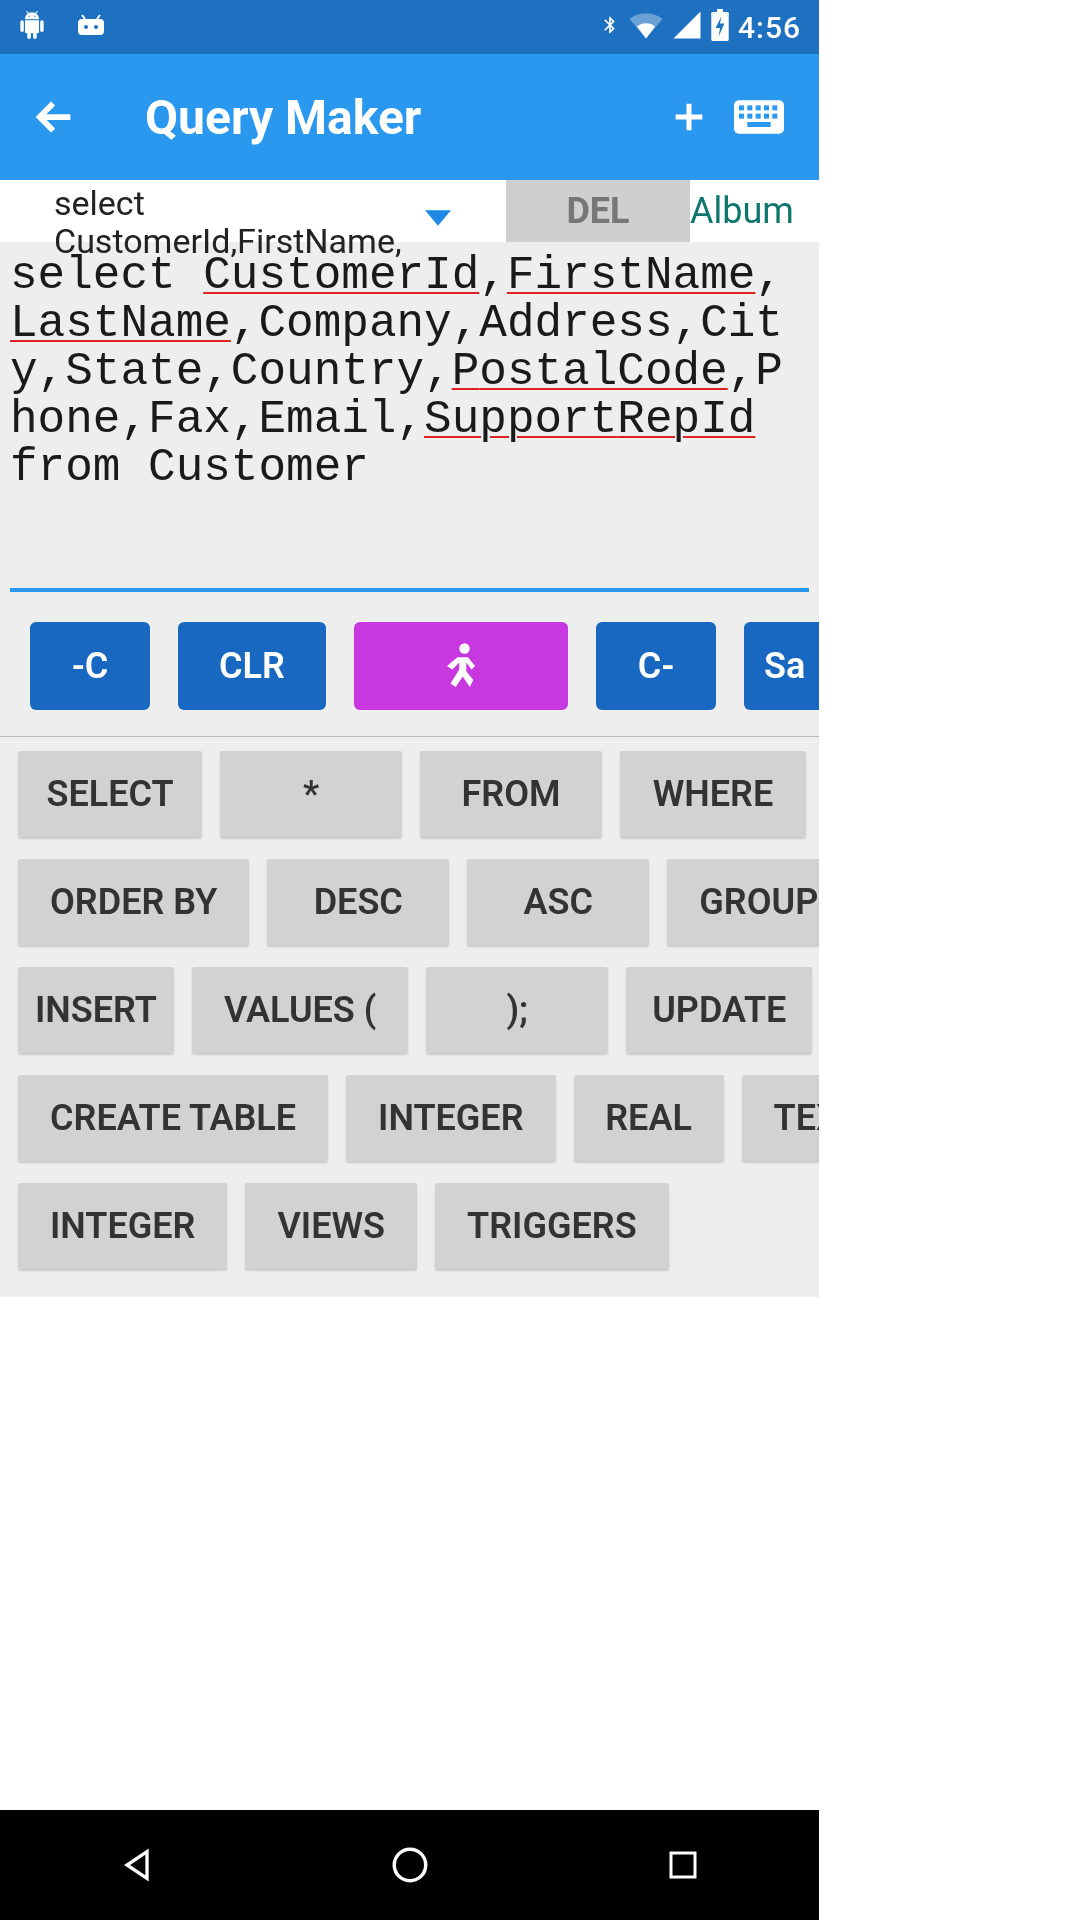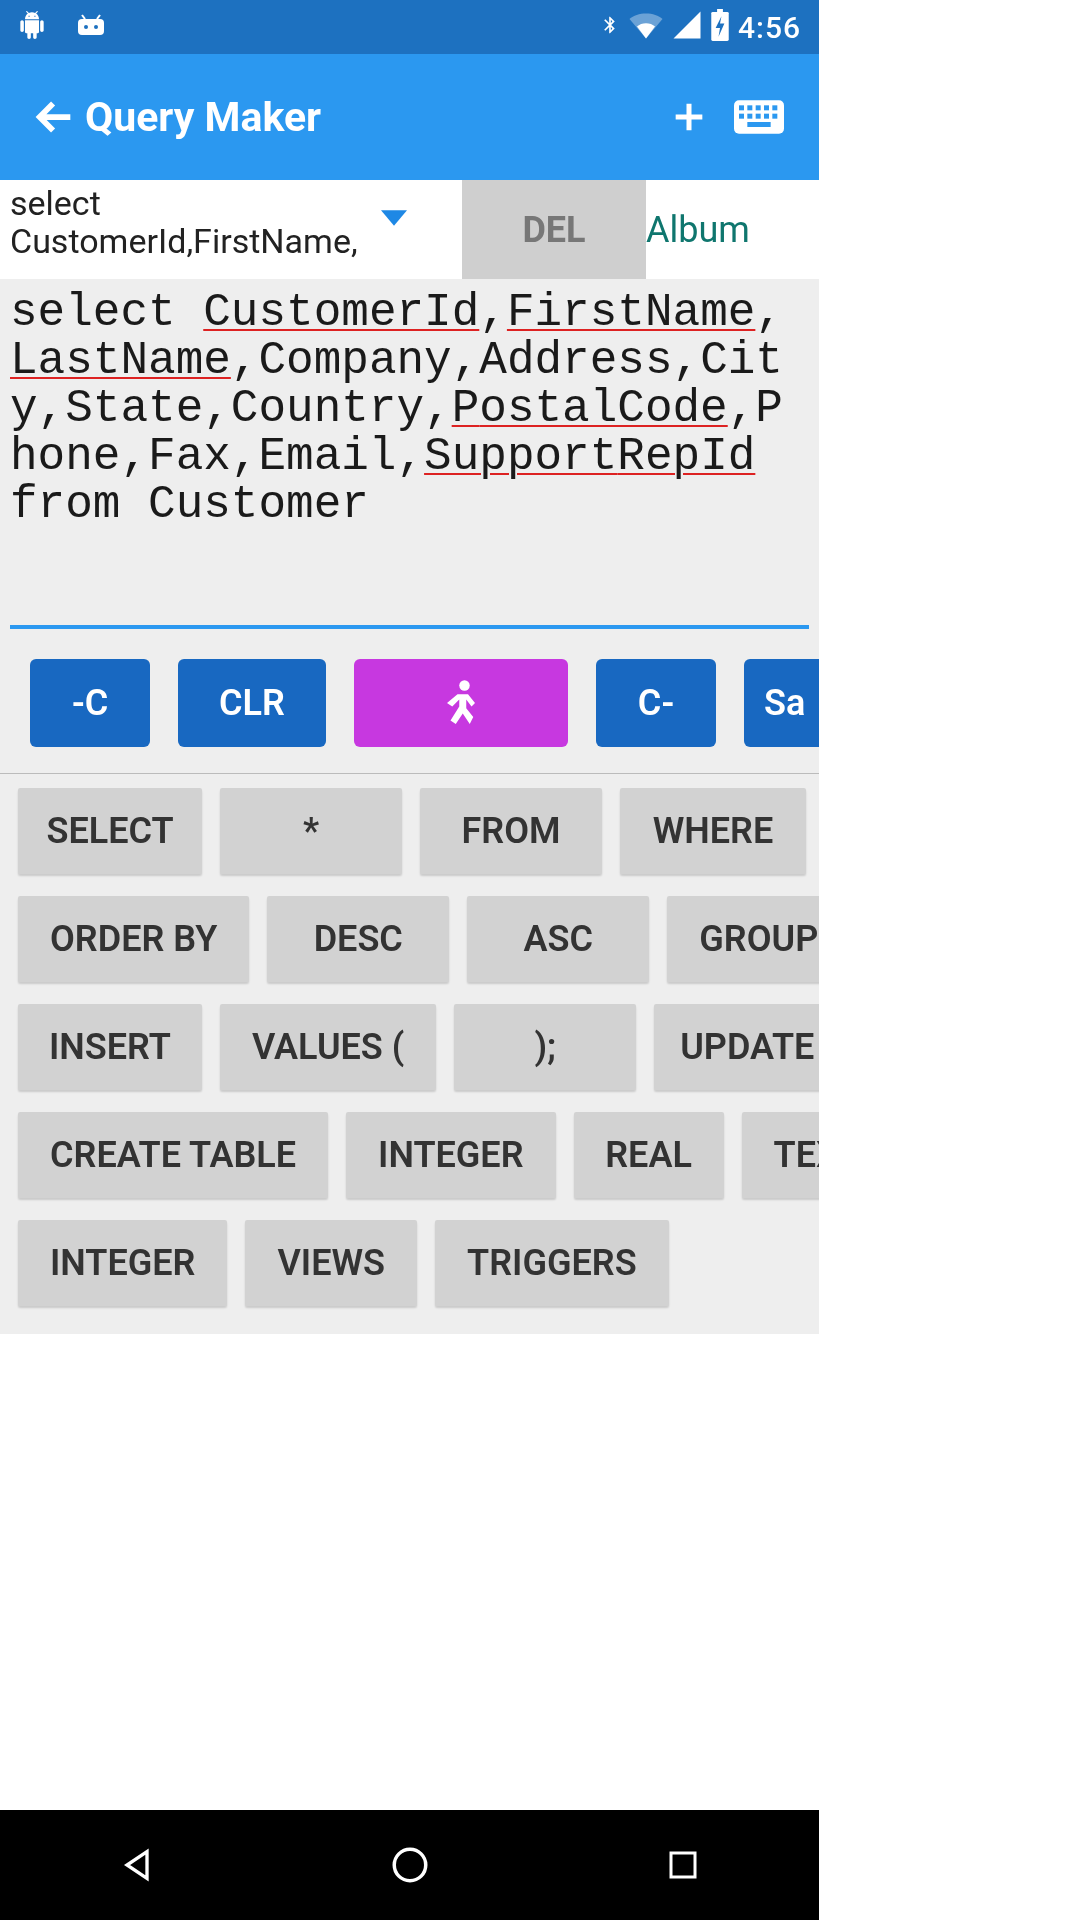--- a/index.html
+++ b/index.html
@@ -7,26 +7,26 @@
   
   
   .status-bar { height: 54px; background: #1D71C0; display: flex; align-items: center; justify-content: space-between; padding: 0 18px; color: #fff; }
   .status-left { display: flex; gap: 30px; align-items: center; }
   .status-right { display: flex; gap: 8px; align-items: center; }
   .status-time { font-size: 30px; font-weight: 500; letter-spacing: 1px; }
   
   
   .app-bar { height: 126px; background: #2B98F0; display: flex; align-items: center; color: #fff; padding: 0 25px; }
   .back-arrow { width: 60px; display:flex; align-items:center; justify-content:center; }
-  .app-title { font-size: 41px; font-weight: 700; flex: 0 0 auto; }
+  .app-title { font-size: 48px; font-weight: 700; margin-left: 60px; flex: 0 0 auto; }
   .app-spacer { flex: 1; }
   .app-action { width: 70px; display:flex; align-items:center; justify-content:center; }
   
   
-  .toprow { height: 99px; display: flex; background: #fff; }
+  .toprow { height: 62px; display: flex; background: #fff; padding-left: 44px; }
   .dropdown-area { flex: 0 0 462px; display:flex; align-items:flex-start; position:relative; padding: 4px 10px 0 10px; }
   .dropdown-text { font-size: 34px; color:#222; line-height: 38px; }
   .dropdown-caret { position:absolute; right: 55px; top: 30px; }
   .del-btn { flex: 0 0 184px; background:#cfcfcf; display:flex; align-items:center; justify-content:center; color:#777; font-size: 36px; font-weight:700; }
   .album-dd { flex:1; display:flex; align-items:center; font-size:36px; color:#0f766e; position:relative; }
   
   
   .editor-wrap { padding: 10px 10px 0 10px; background:#eeeeee; }
   .editor { background: transparent; font-family: 'Courier New', monospace; font-size: 46px; line-height: 48px; color:#1a1a1a; min-height: 340px; border-bottom: 4px solid #2B98F0; word-break: break-all; white-space: normal; }
   .editor .ul { text-decoration: underline; text-decoration-color: #d22; text-decoration-thickness: 2px; text-underline-offset: 4px; }
@@ -168,21 +168,21 @@
     <div class="kw-btn" style="width:182px">FROM</div>
     <div class="kw-btn" style="width:186px">WHERE</div>
   </div>
   <div class="kw-row">
     <div class="kw-btn">ORDER BY</div>
     <div class="kw-btn" style="width:182px">DESC</div>
     <div class="kw-btn" style="width:182px">ASC</div>
     <div class="kw-btn">GROUP BY</div>
   </div>
   <div class="kw-row">
-    <div class="kw-btn" style="width:184px">INSERT</div>
+    <div class="kw-btn" style="width:156px">INSERT</div>
     <div class="kw-btn">VALUES (</div>
     <div class="kw-btn" style="width:182px">);</div>
     <div class="kw-btn" style="width:186px">UPDATE</div>
   </div>
   <div class="kw-row">
     <div class="kw-btn">CREATE TABLE</div>
     <div class="kw-btn">INTEGER</div>
     <div class="kw-btn" style="width:150px">REAL</div>
     <div class="kw-btn">TEXT</div>
   </div>

